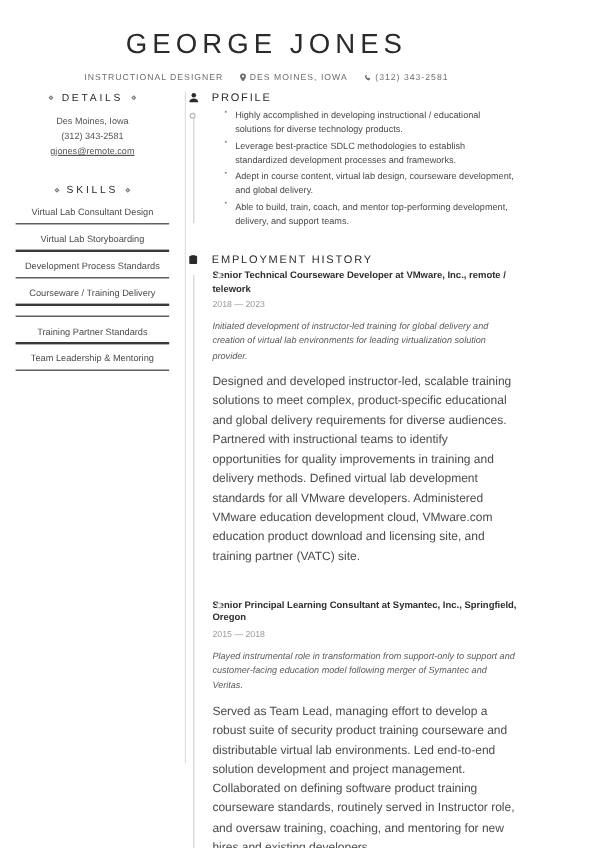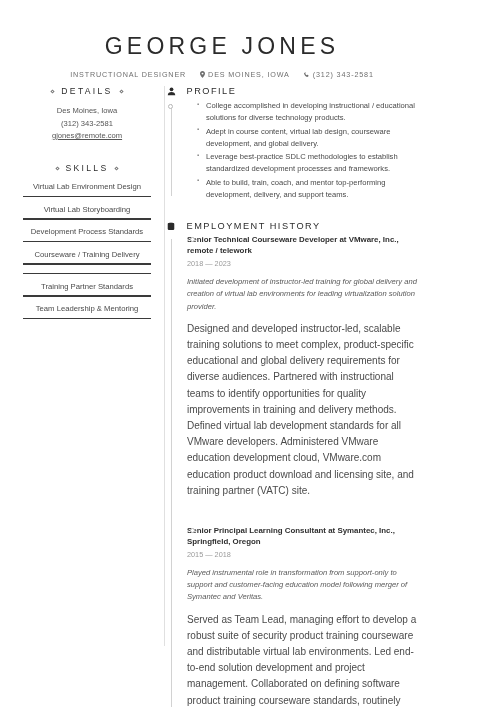--- a/index.html
+++ b/index.html
@@ -9,21 +9,21 @@
     background: #ffffff;
     font-family: "Liberation Sans", sans-serif;
     color: #3c3c3c;
     overflow: hidden;
   }
   .page {
     position: relative;
     width: 444px;
     height: 707px;
     background: #ffffff;
-    padding: 10px;
+    padding: 0;
   }
 
   
   .header {
     text-align: center;
     padding: 24px 20px 0 20px;
   }
   .name {
     font-size: 23px;
     font-weight: 400;
@@ -254,21 +254,21 @@
       </div>
 
       <div class="skills-block">
         <div class="side-heading">
           <span class="diamond"></span>
           <span>SKILLS</span>
           <span class="diamond"></span>
         </div>
 
         <div class="skill">
-          <div class="skill-label">Virtual Lab Environment Design</div>
+          <div class="skill-label">Virtual Lab Consultant Design</div>
           <div class="skill-bar"></div>
         </div>
         <div class="skill">
           <div class="skill-label">Virtual Lab Storyboarding</div>
           <div class="skill-bar"></div>
         </div>
         <div class="skill">
           <div class="skill-label">Development Process Standards</div>
           <div class="skill-bar"></div>
         </div>
@@ -299,23 +299,23 @@
                 <circle cx="6" cy="3.1" r="2.5" fill="#2b2b2b"></circle>
                 <path d="M1 11c0-2.8 2.2-4.3 5-4.3S11 8.2 11 11z" fill="#2b2b2b"></path>
               </svg>
           </span>
           <span class="sec-title">PROFILE</span>
         </div>
         <div class="sec-body">
           <div class="rail"></div>
           <div class="dot" style="top:4px;"></div>
           <ul class="bullets">
-            <li>College accomplished in developing instructional / educational solutions for diverse technology products.</li>
+            <li>Highly accomplished in developing instructional / educational solutions for diverse technology products.</li>
+            <li>Leverage best-practice SDLC methodologies to establish standardized development processes and frameworks.</li>
             <li>Adept in course content, virtual lab design, courseware development, and global delivery.</li>
-            <li>Leverage best-practice SDLC methodologies to establish standardized development processes and frameworks.</li>
             <li>Able to build, train, coach, and mentor top-performing development, delivery, and support teams.</li>
           </ul>
         </div>
       </div>
 
       <div class="spacer-lg"></div>
 
       <div class="section">
         <div class="sec-head">
           <span class="sec-icon">

